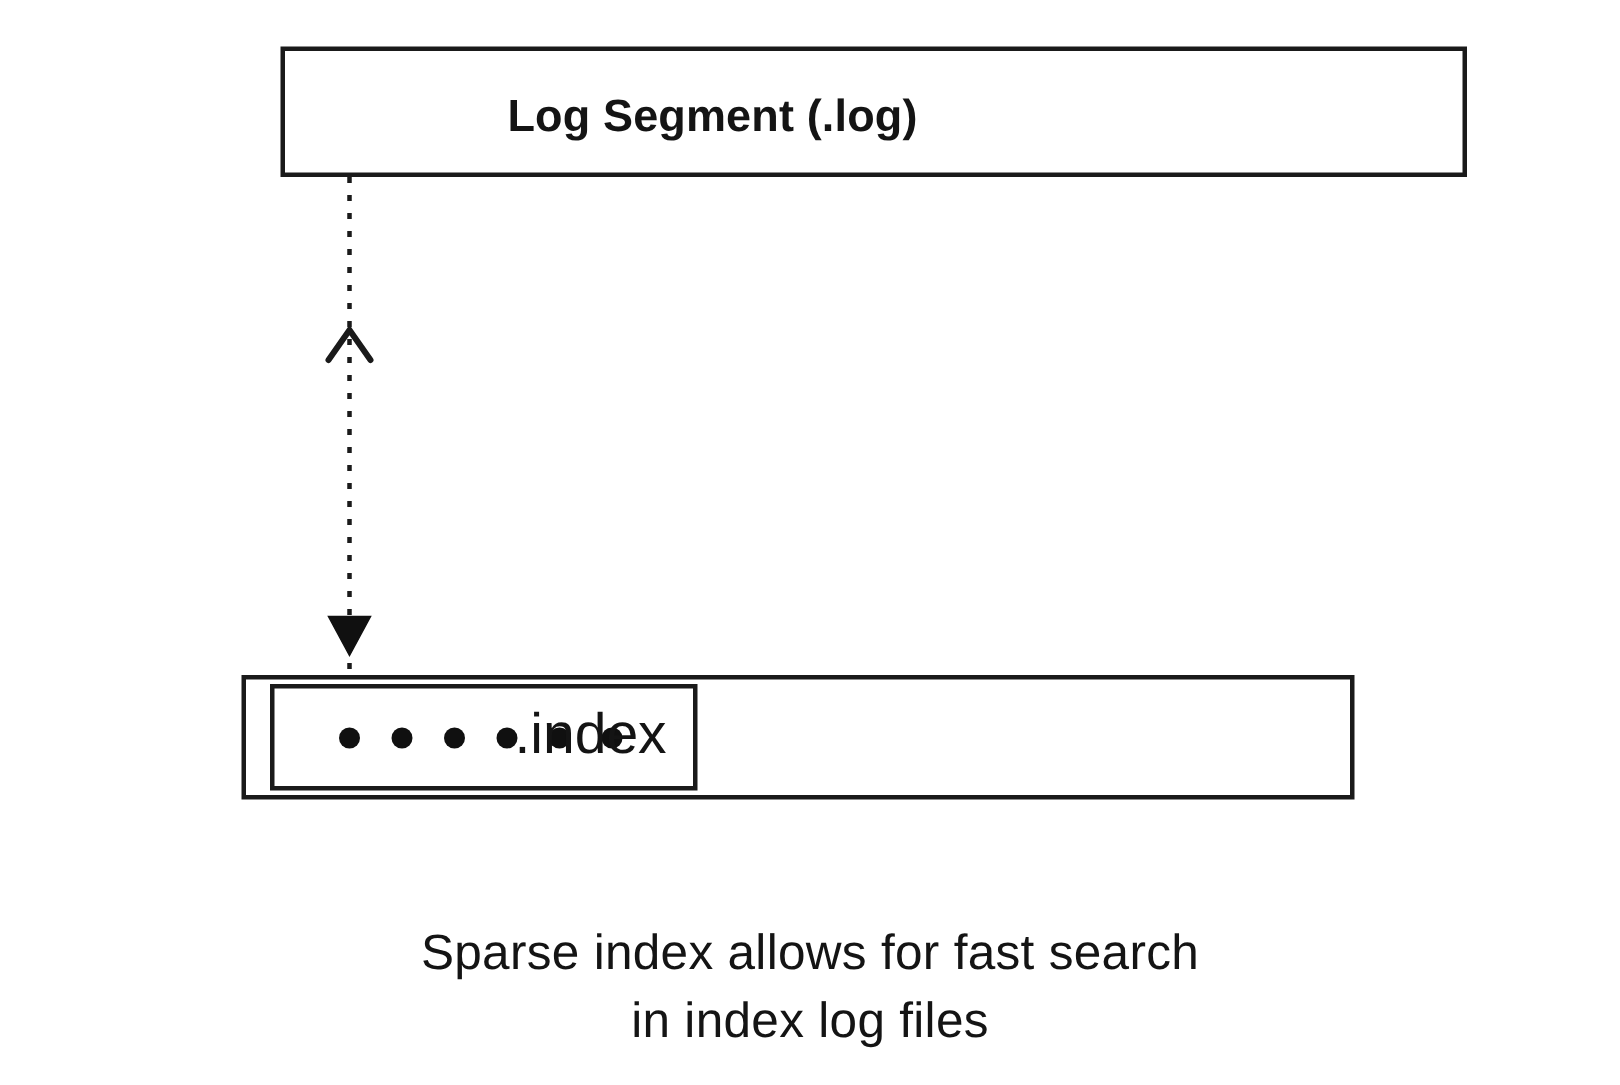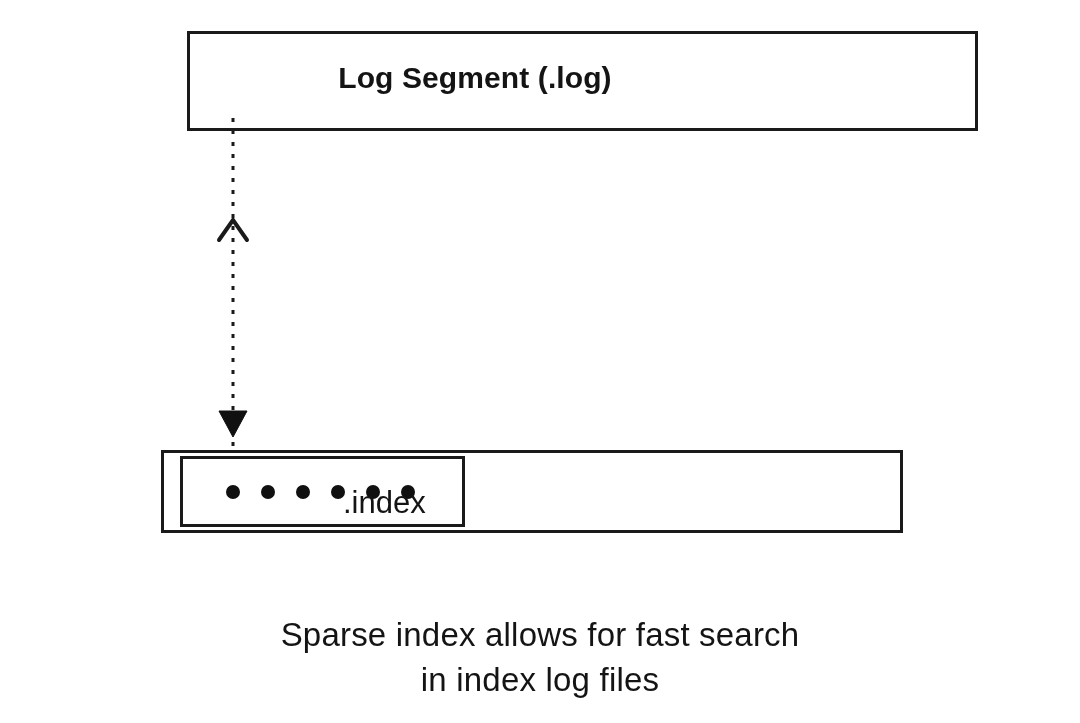--- a/index.html
+++ b/index.html
@@ -19,21 +19,21 @@
     background: #ffffff;
     overflow: hidden;
   }
 
   
   #log-segment-box {
     position: absolute;
     left: 187px;
     top: 31px;
     width: 791px;
-    height: 100px;
+    height: 87px;
     box-sizing: border-box;
     border: 3px solid #1a1a1a;
     background: #ffffff;
   }
   #log-segment-label {
     position: absolute;
     left: 0;
     top: 0;
     width: 570px;
     height: 87px;
@@ -93,25 +93,24 @@
     background: #101010;
     top: 35px;
   }
   #index-file-label {
     position: absolute;
     left: 324px;
     top: 0;
     height: 81px;
     display: flex;
     align-items: center;
-    font-size: 31px;
+    font-size: 38px;
     font-weight: normal;
     color: #141414;
     white-space: nowrap;
-    margin-top: 12px;
   }
 
   
   #diagram-caption {
     position: absolute;
     left: 140px;
     top: 612px;
     width: 800px;
     text-align: center;
     font-size: 33px;

